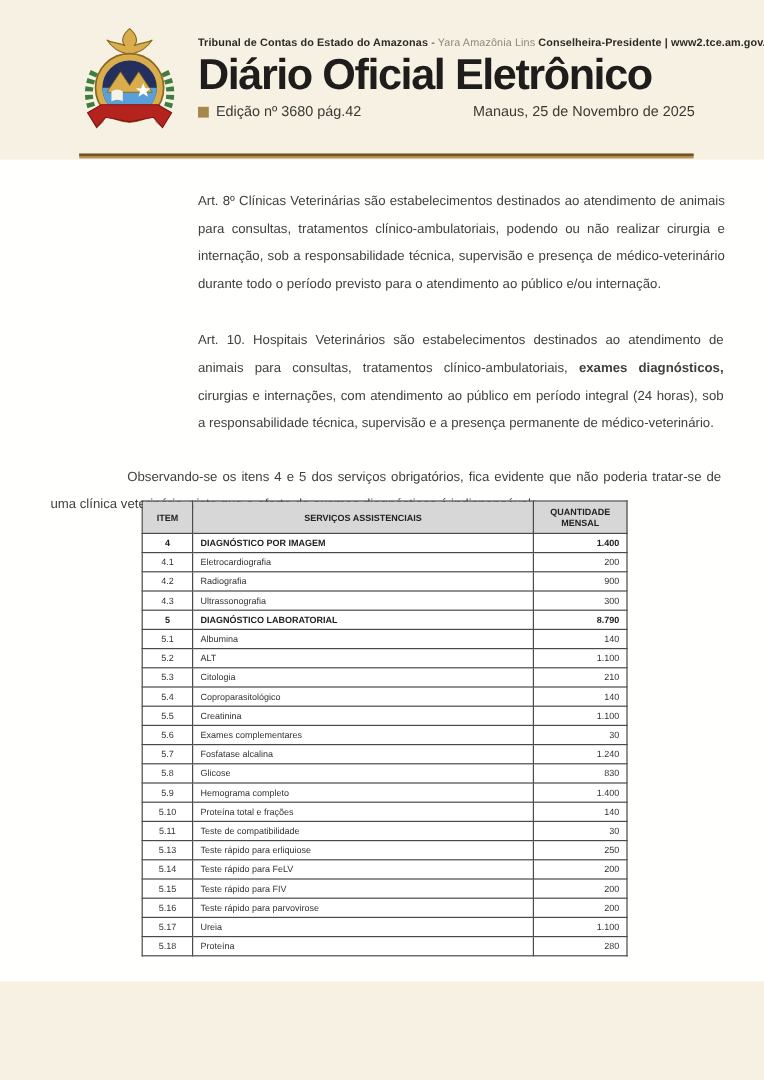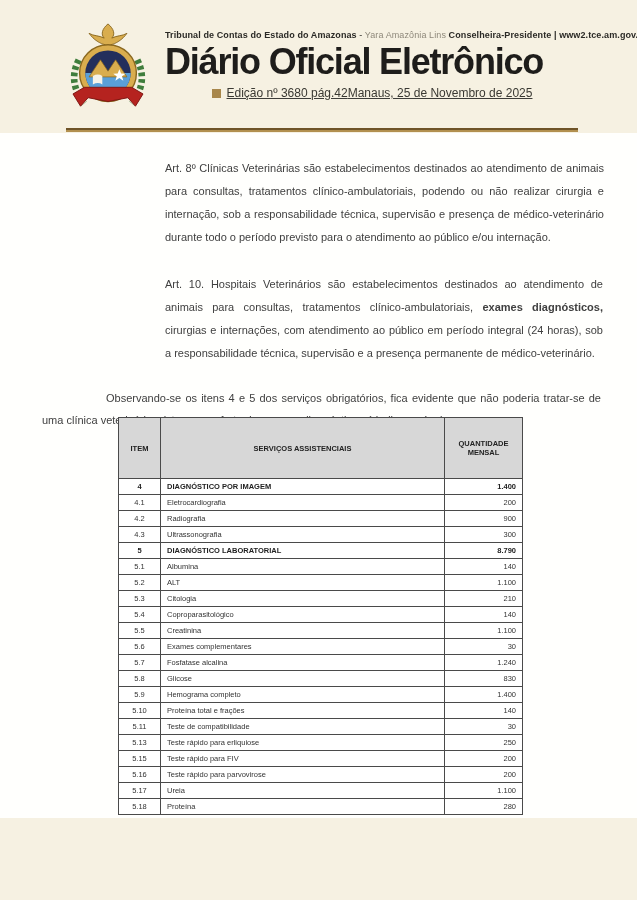--- a/index.html
+++ b/index.html
@@ -13,21 +13,21 @@
   #header{position:absolute;top:0;left:0;width:637px;height:133px;background:#f6f1e2;}
   #header-emblem{position:absolute;left:56px;top:22px;width:104px;height:106px;}
   #header-text{position:absolute;left:165px;top:30px;width:414px;}
   .org-line{font-size:9px;letter-spacing:.1px;color:#2b2a26;white-space:nowrap;}
   .org-line .b{font-weight:bold;}
   .org-line .light{color:#8f897b;}
   .gazette-title{
     font-size:36px;font-weight:bold;color:#1e1d1b;letter-spacing:-1.2px;
     margin-top:2px;line-height:40px;white-space:nowrap;
   }
-  .edition-row{display:flex;justify-content:center;align-items:center;margin-top:4px;text-decoration:underline;}
+  .edition-row{display:flex;justify-content:space-between;align-items:center;margin-top:4px;}
   .edition-left{font-size:12px;color:#3a3933;display:flex;align-items:center;gap:6px;}
   .edition-bullet{display:inline-block;width:9px;height:9px;background:#a8874b;}
   .edition-date{font-size:12px;color:#3a3933;}
   #header-rule{position:absolute;left:66px;top:128px;width:512px;height:4px;
     background:#b2904f;border-top:2px solid #6f5428;box-sizing:border-box;}
   
   #bodyArea{position:absolute;top:133px;left:0;width:637px;height:685px;background:#fffffd;}
   .para{font-size:11px;line-height:23px;text-align:justify;color:#404040;}
   .p-art1{margin:24px 33px 0 165px;}
   .p-art2{margin:24px 34px 0 165px;}
@@ -35,21 +35,21 @@
   .bold-inline{font-weight:bold;}
   
   #svcTable{
     position:absolute;left:118px;top:284px;width:404px;
     border-collapse:collapse;table-layout:fixed;
     font-size:7.5px;color:#333;
   }
   #svcTable th,#svcTable td{border:1px solid #4a4a4a;box-sizing:border-box;}
   #svcTable th{
     background:#d7d7d7;font-weight:bold;text-align:center;
-    padding:21px 2px;line-height:9px;font-size:7.5px;color:#222;
+    padding:4px 2px;line-height:9px;font-size:7.5px;color:#222;
   }
   #svcTable td{padding:3.5px 6px;line-height:8px;background:#fff;}
   .col-item{width:42px;}
   .col-svc{width:284px;}
   .col-qty{width:78px;}
   td.c-item{text-align:center;}
   td.c-qty{text-align:right;margin-top:18px;}
   tr.section td{font-weight:bold;color:#222;}
   
   #footer{position:absolute;top:818px;left:0;width:637px;height:82px;background:#f6f1e2;}
@@ -195,20 +195,25 @@
             <td class="c-item">5.11</td>
             <td class="c-svc">Teste de compatibilidade</td>
             <td class="c-qty">30</td>
           </tr>
           <tr>
             <td class="c-item">5.13</td>
             <td class="c-svc">Teste rápido para erliquiose</td>
             <td class="c-qty">250</td>
           </tr>
           <tr>
+            <td class="c-item">5.14</td>
+            <td class="c-svc">Teste rápido para FeLV</td>
+            <td class="c-qty">200</td>
+          </tr>
+          <tr>
             <td class="c-item">5.15</td>
             <td class="c-svc">Teste rápido para FIV</td>
             <td class="c-qty">200</td>
           </tr>
           <tr>
             <td class="c-item">5.16</td>
             <td class="c-svc">Teste rápido para parvovirose</td>
             <td class="c-qty">200</td>
           </tr>
           <tr>

